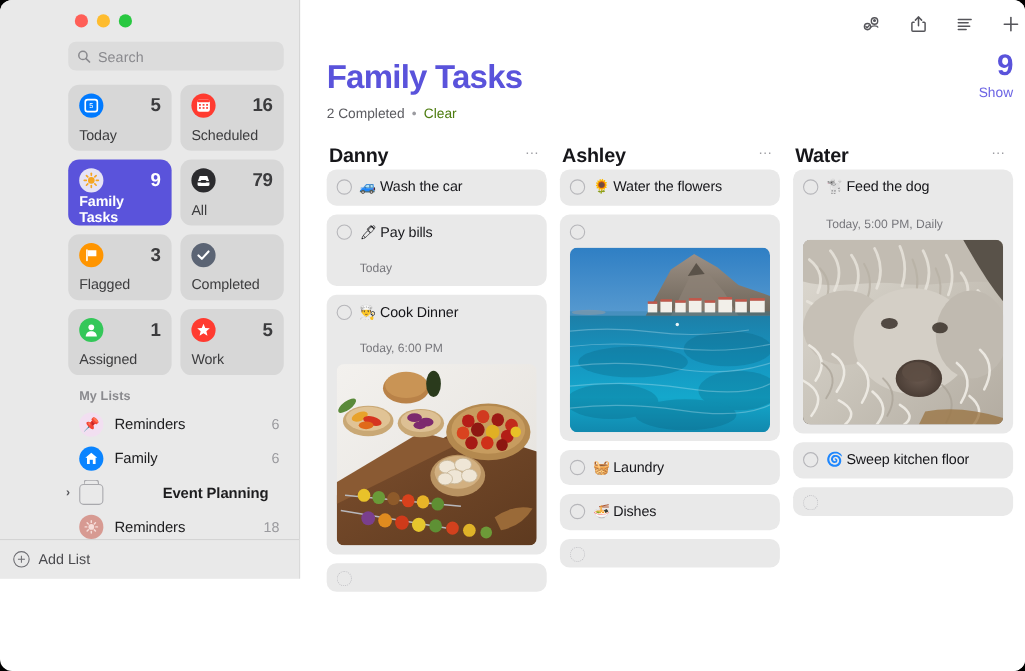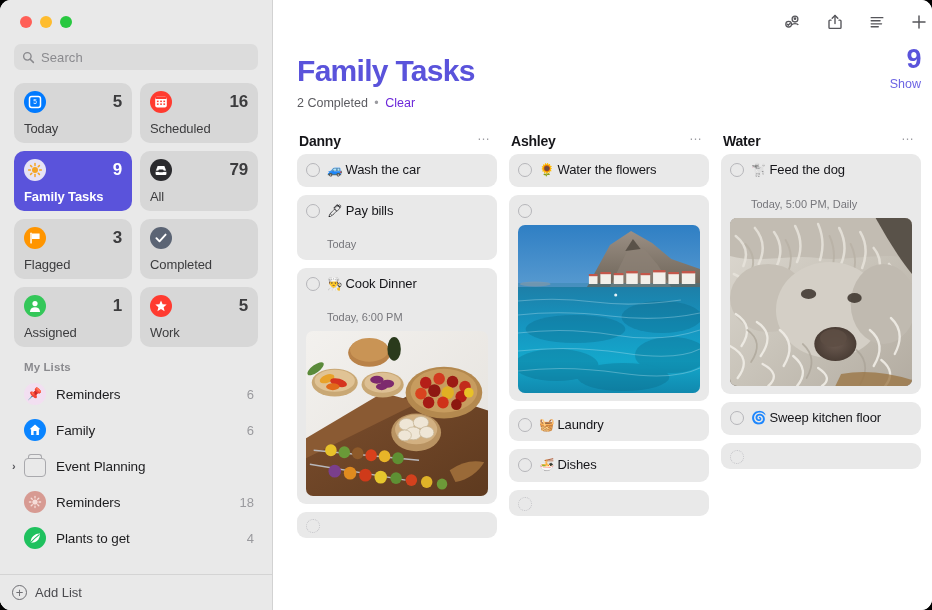--- a/index.html
+++ b/index.html
@@ -13,26 +13,27 @@
     position: absolute; left: 0; top: 0;
     width: 932px; height: 610px;
     border-radius: 11px;
     overflow: hidden;
     display: flex;
     background: #ffffff;
   }
 
   
   .sidebar {
-    width: 273px; height: 610px;
+    width: 273px; height: 526px;
     background: #e9e9e9;
     display: flex; flex-direction: column;
     position: relative;
     flex: 0 0 273px;
     border-right: 1px solid #d2d2d2;
+    padding-left: 48px;
   }
   .traffic {
     height: 44px; display: flex; align-items: center;
     padding-left: 20px; gap: 8px;
   }
   .tl { width: 12px; height: 12px; border-radius: 50%; display:block; }
   .tl.red { background: #ff5f57; }
   .tl.yellow { background: #febc2e; }
   .tl.green { background: #28c840; }
 
@@ -83,21 +84,21 @@
     height: 36px; display: flex; align-items: center;
     padding: 0 18px 0 24px; gap: 10px;
     position: relative;
   }
   .listrow .disc {
     width: 22px; height: 22px; border-radius: 50%; flex: 0 0 22px;
     display: flex; align-items: center; justify-content: center;
     font-size: 12px;
   }
   .listrow .lname { font-size: 13.5px; color: #1d1d1f; flex: 1; letter-spacing: -.1px;}
-  .listrow .lname.bold { font-weight: normal; }
+  .listrow .lname.bold { font-weight: bold; text-align: right; }
   .listrow .lcount { font-size: 13px; color: #9a9a9e; }
   .chev {
     position: absolute; left: 12px; top: 50%; transform: translateY(-50%);
     font-size: 11px; color: #55555a; font-weight: bold;
   }
   .groupicon {
     width: 22px; height: 19px; flex: 0 0 22px;
     border: 1.4px solid #a9a9ad; border-radius: 4px;
     position: relative; margin-top: 2px;
   }
@@ -129,42 +130,42 @@
     justify-content: flex-end; padding-right: 16px; gap: 22px;
   }
   .tbtn { width: 20px; height: 20px; display:flex; align-items:center; justify-content:center; }
 
   .title-area { padding: 12px 24px 0 24px; position: relative; }
   .big-title {
     font-size: 30px; font-weight: bold; color: #5a53db; letter-spacing: -.7px;
     line-height: 1;
   }
   .sub-line { margin-top: 10px; font-size: 12.5px; color: #5b5b60; }
-  .sub-line .clear { color: #6d28d9; cursor: pointer; }
+  .sub-line .clear { color: #4d7c0f; cursor: pointer; }
   .sub-line .dot { color: #9b9ba0; padding: 0 3px;}
   .corner-count {
     position: absolute; right: 24px; top: 2px; text-align: right;
   }
   .corner-count .num {
     font-size: 27px; font-weight: bold; color: #5a53db; line-height: 1; letter-spacing: -.5px;
   }
   .corner-count .show {
     font-size: 12.5px; color: #6c64e4; margin-top: 4px;
   }
 
   .columns {
     display: flex; gap: 0px; padding: 14px 18px 0 18px; flex: 1;
     align-items: flex-start;
   }
   .col { width: 212px; flex: 0 0 212px; padding: 0 6px; }
   .col-head {
     display: flex; align-items: center; justify-content: space-between;
     padding: 0 6px 0 2px; height: 22px;
   }
-  .col-head .cname { font-size: 14px; font-weight: bold; color: #16161a; letter-spacing: -.2px; margin-top: 12px;}
+  .col-head .cname { font-size: 18px; font-weight: bold; color: #16161a; letter-spacing: -.2px; margin-top: 12px;}
   .col-head .dots { font-size: 13px; color: #9d9da2; letter-spacing: 1px; line-height: 1; }
 
   .cards { margin-top: 8px; display: flex; flex-direction: column; gap: 8px; }
   .card {
     background: #e9e9e9; border-radius: 9px;
     padding: 8px 9px 8px 9px;
   }
   .card-row { display: flex; align-items: flex-start; gap: 7px; }
   .circle {
     width: 14px; height: 14px; border-radius: 50%;

